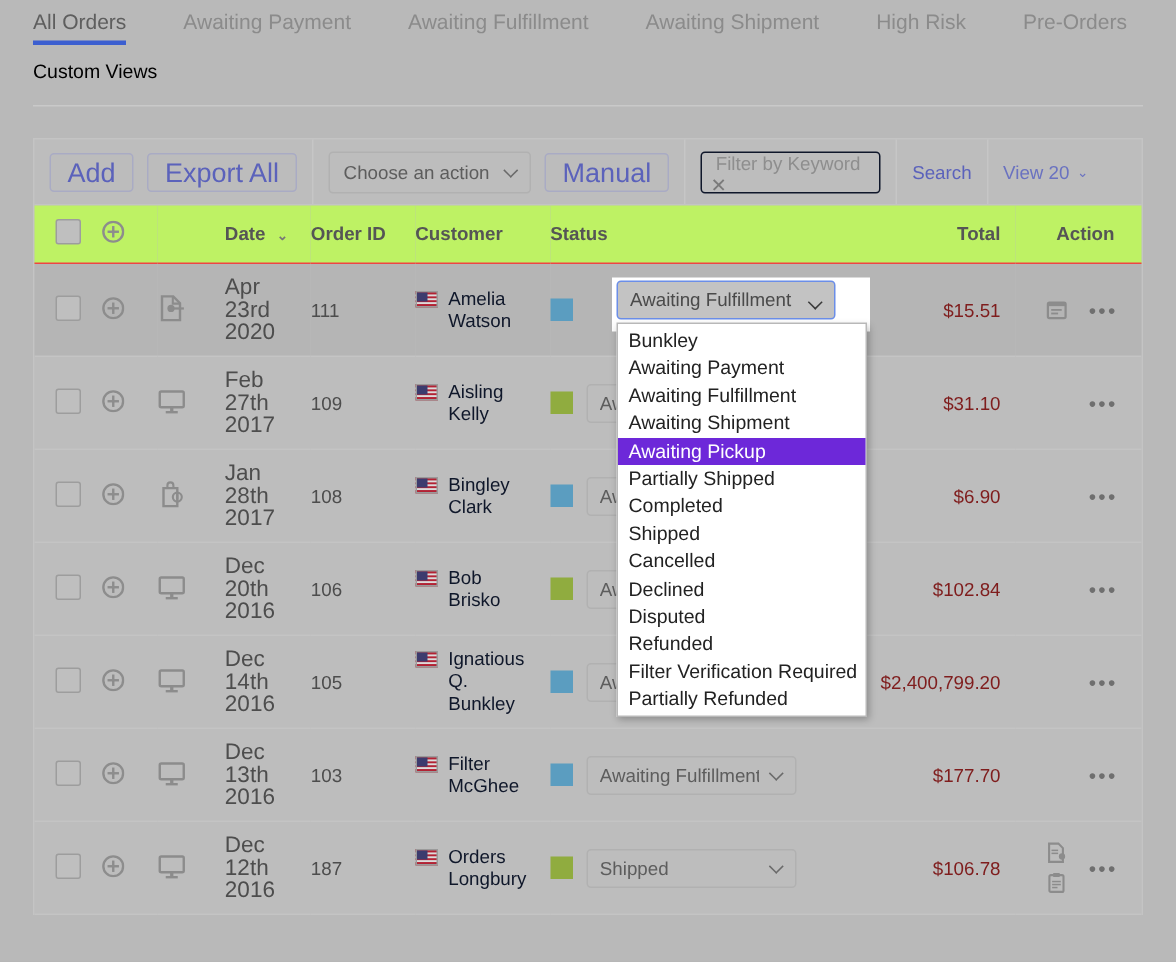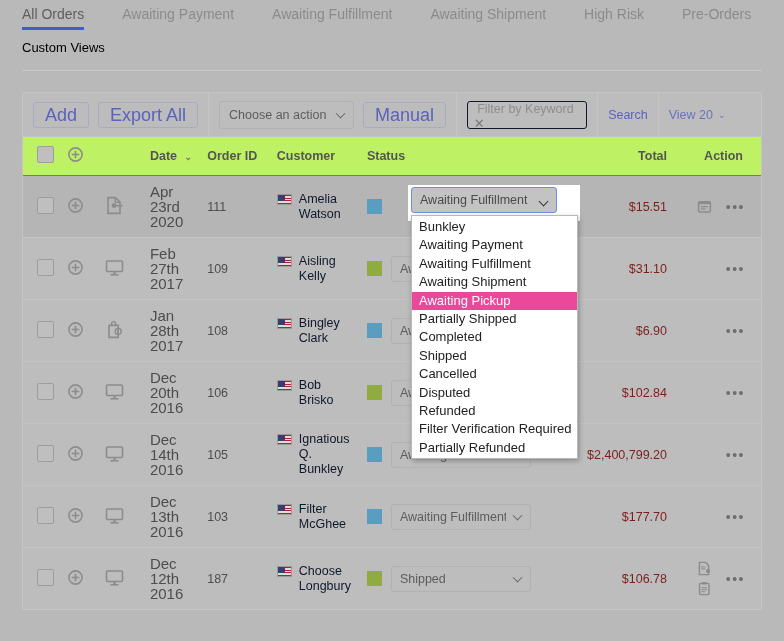--- a/index.html
+++ b/index.html
@@ -261,21 +261,21 @@
     padding: 2px 0 1px 0;
   }
   .dd-item {
     font-size: 13px;
     color: #222;
     padding: 1px 4px 1px 7px;
     line-height: 16.4px;
     white-space: nowrap;
     cursor: pointer;
   }
-  .dd-item.sel2 { background: #ec4899; color: #ffffff; }
+  .dd-item.sel2 { background: #6d28d9; color: #ffffff; }
 
   .dd-shade {
     position: absolute;
     left: 408px; top: 185px;
     width: 172px; height: 36px;
     background: #ffffff;
     z-index: 30;
   }
 </style>
 </head>
@@ -640,21 +640,21 @@
             <td class="date">
               <div>Dec</div>
               <div>12th</div>
               <div>2016</div>
             </td>
             <td class="oid">187</td>
             <td>
               <div class="cust-cell">
                 <span class="flag"></span>
                 <div class="cust">
-                  <div>Choose</div>
+                  <div>Orders</div>
                   <div>Longbury</div>
                 </div>
               </div>
             </td>
             <td>
               <div class="statcell">
                 <span class="swatch" style="background: rgb(144, 172, 63);"></span>
                 <span class="selwrap">
                   <select class="statsel"><option>Shipped</option></select>
                 </span>
@@ -692,20 +692,21 @@
     <div class="dd-list" id="dd-list">
         <div class="dd-item">Bunkley</div>
         <div class="dd-item">Awaiting Payment</div>
         <div class="dd-item">Awaiting Fulfillment</div>
         <div class="dd-item">Awaiting Shipment</div>
         <div class="dd-item sel2">Awaiting Pickup</div>
         <div class="dd-item">Partially Shipped</div>
         <div class="dd-item">Completed</div>
         <div class="dd-item">Shipped</div>
         <div class="dd-item">Cancelled</div>
+        <div class="dd-item">Declined</div>
         <div class="dd-item">Disputed</div>
         <div class="dd-item">Refunded</div>
         <div class="dd-item">Filter Verification Required</div>
         <div class="dd-item">Partially Refunded</div>
       </div>
   </div>
 
 </div>
 
 </body></html>

